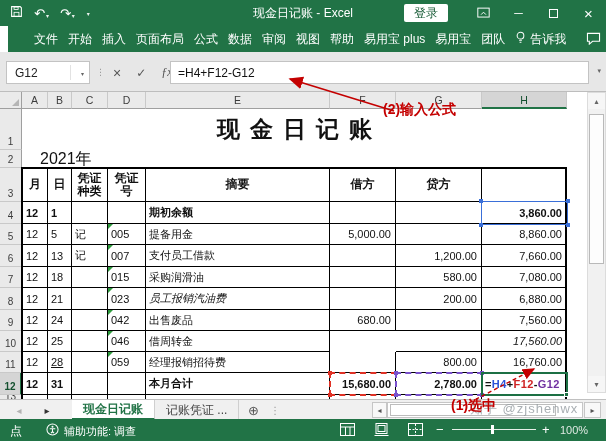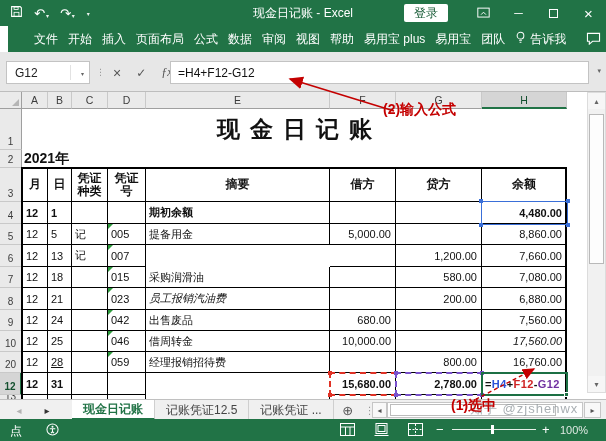--- a/index.html
+++ b/index.html
@@ -51,21 +51,21 @@
   .corner::after{content:"";position:absolute;right:2px;bottom:2px;width:0;height:0;
                  border-bottom:7px solid #b5b5b5;border-left:7px solid transparent;}
   .colhdr{background:#eaeaea;border-right:1px solid #c9c9c9;border-bottom:1px solid #9f9f9f;
           justify-content:center;font-size:10.5px;color:#3c3c3c;}
   .selhdr{background:#d5d5d5;border-bottom:2px solid #217346;color:#14502f;}
   .rowhdr{background:#eaeaea;border-bottom:1px solid #c9c9c9;border-right:1px solid #9f9f9f;
           justify-content:center;align-items:flex-end;padding-bottom:2px;font-size:10px;color:#3c3c3c;}
   .selrow{background:#d5d5d5;border-right:2px solid #217346;color:#14502f;font-weight:700;}
   .c-title{grid-column:2/10;grid-row:2;justify-content:center;font-size:23px;font-weight:700;letter-spacing:10px;
            padding-left:10px;font-family:"Liberation Serif","DejaVu Serif",serif;}
-  .c-year{grid-column:2/10;grid-row:3;font-size:14px;font-weight:700;padding-left:2px;}
+  .c-year{grid-column:2/10;grid-row:3;font-size:16px;font-weight:400;padding-left:18px;}
   .tcell{border-right:1px solid #000;border-bottom:1px solid #000;background:#fff;}
   .cfirst{border-left:1px solid #000;}
   .hdrcell{border-top:1px solid #000;font-weight:700;font-size:12px;justify-content:center;text-align:center;
            white-space:pre-line;line-height:1.12;}
   .txt{padding:0 3px;font-size:11px;}
   .num{padding:0 4px;font-size:11px;justify-content:flex-end;}
   .b{font-weight:700;}
   .open{border-bottom:none;}
   .tri{position:relative;}
   .tri::before{content:"";position:absolute;left:0;top:0;width:0;height:0;
@@ -224,53 +224,53 @@
       <div class="gc rowhdr" style="grid-area: 2 / 1;">1</div>
       <div class="gc rowhdr" style="grid-area: 3 / 1;">2</div>
       <div class="gc rowhdr" style="grid-area: 4 / 1;">3</div>
       <div class="gc rowhdr" style="grid-area: 5 / 1;">4</div>
       <div class="gc rowhdr" style="grid-area: 6 / 1;">5</div>
       <div class="gc rowhdr" style="grid-area: 7 / 1;">6</div>
       <div class="gc rowhdr" style="grid-area: 8 / 1;">7</div>
       <div class="gc rowhdr" style="grid-area: 9 / 1;">8</div>
       <div class="gc rowhdr" style="grid-area: 10 / 1;">9</div>
       <div class="gc rowhdr" style="grid-area: 11 / 1;">10</div>
-      <div class="gc rowhdr" style="grid-area: 12 / 1;">20</div>
+      <div class="gc rowhdr" style="grid-area: 12 / 1;">11</div>
       <div class="gc rowhdr selrow" style="grid-area: 13 / 1;">12</div>
       <div class="gc rowhdr" style="grid-area: 14 / 1;">13</div>
       <div class="gc tcell hdrcell cfirst" style="grid-area: 4 / 2;">月</div>
       <div class="gc tcell hdrcell" style="grid-area: 4 / 3;">日</div>
       <div class="gc tcell hdrcell" style="grid-area: 4 / 4;">凭证
 种类</div>
       <div class="gc tcell hdrcell" style="grid-area: 4 / 5;">凭证
 号</div>
       <div class="gc tcell hdrcell" style="grid-area: 4 / 7;">借方</div>
       <div class="gc tcell hdrcell" style="grid-area: 4 / 6;">摘要</div>
       <div class="gc tcell hdrcell" style="grid-area: 4 / 8;">贷方</div>
-      <div class="gc tcell hdrcell" style="grid-area: 4 / 9;">余额</div>
       <div class="gc tcell txt cfirst b" style="grid-area: 5 / 2;">12</div>
       <div class="gc tcell txt b" style="grid-area: 5 / 3;">1</div>
       <div class="gc tcell txt b" style="grid-area: 5 / 4;"></div>
       <div class="gc tcell txt" style="grid-area: 5 / 5;"></div>
       <div class="gc tcell txt b" style="grid-area: 5 / 6;">期初余额</div>
       <div class="gc tcell num b" style="grid-area: 5 / 7;"></div>
       <div class="gc tcell num b" style="grid-area: 5 / 8;"></div>
-      <div class="gc tcell num b" style="grid-area: 5 / 9;">4,480.00</div>
+      <div class="gc tcell num b" style="grid-area: 5 / 9;">3,860.00</div>
       <div class="gc tcell txt cfirst" style="grid-area: 6 / 2;">12</div>
       <div class="gc tcell txt" style="grid-area: 6 / 3;">5</div>
       <div class="gc tcell txt" style="grid-area: 6 / 4;">记</div>
       <div class="gc tcell txt tri" style="grid-area: 6 / 5;">005</div>
       <div class="gc tcell txt" style="grid-area: 6 / 6;">提备用金</div>
       <div class="gc tcell num" style="grid-area: 6 / 7;">5,000.00</div>
       <div class="gc tcell num" style="grid-area: 6 / 8;"></div>
       <div class="gc tcell num" style="grid-area: 6 / 9;">8,860.00</div>
       <div class="gc tcell txt cfirst" style="grid-area: 7 / 2;">12</div>
       <div class="gc tcell txt" style="grid-area: 7 / 3;">13</div>
       <div class="gc tcell txt" style="grid-area: 7 / 4;">记</div>
       <div class="gc tcell txt tri" style="grid-area: 7 / 5;">007</div>
+      <div class="gc tcell txt" style="grid-area: 7 / 6;">支付员工借款</div>
       <div class="gc tcell num" style="grid-area: 7 / 7;"></div>
       <div class="gc tcell num" style="grid-area: 7 / 8; text-align: center;">1,200.00</div>
       <div class="gc tcell num" style="grid-area: 7 / 9;">7,660.00</div>
       <div class="gc tcell txt cfirst" style="grid-area: 8 / 2;">12</div>
       <div class="gc tcell txt" style="grid-area: 8 / 3;">18</div>
       <div class="gc tcell txt" style="grid-area: 8 / 4;"></div>
       <div class="gc tcell txt tri" style="grid-area: 8 / 5;">015</div>
       <div class="gc tcell txt" style="grid-area: 8 / 6;">采购润滑油</div>
       <div class="gc tcell num" style="grid-area: 8 / 7;"></div>
       <div class="gc tcell num" style="grid-area: 8 / 8;">580.00</div>
@@ -289,35 +289,35 @@
       <div class="gc tcell txt tri" style="grid-area: 10 / 5;">042</div>
       <div class="gc tcell txt" style="grid-area: 10 / 6;">出售废品</div>
       <div class="gc tcell num" style="grid-area: 10 / 7;">680.00</div>
       <div class="gc tcell num" style="grid-area: 10 / 8;"></div>
       <div class="gc tcell num" style="grid-area: 10 / 9;">7,560.00</div>
       <div class="gc tcell txt cfirst" style="grid-area: 11 / 2;">12</div>
       <div class="gc tcell txt" style="grid-area: 11 / 3; text-align: right;">25</div>
       <div class="gc tcell txt" style="grid-area: 11 / 4;"></div>
       <div class="gc tcell txt tri" style="grid-area: 11 / 5; text-align: right;">046</div>
       <div class="gc tcell txt" style="grid-area: 11 / 6;">借周转金</div>
-      <div class="gc tcell num" style="grid-area: 11 / 7;">10,000.00</div>
       <div class="gc tcell num" style="grid-area: 11 / 8;"></div>
       <div class="gc tcell num" style="grid-area: 11 / 9; font-style: italic;">17,560.00</div>
       <div class="gc tcell txt cfirst" style="grid-area: 12 / 2;">12</div>
       <div class="gc tcell txt" style="grid-area: 12 / 3; text-decoration: underline;">28</div>
       <div class="gc tcell txt" style="grid-area: 12 / 4;"></div>
       <div class="gc tcell txt tri" style="grid-area: 12 / 5;">059</div>
       <div class="gc tcell txt" style="grid-area: 12 / 6;">经理报销招待费</div>
       <div class="gc tcell num" style="grid-area: 12 / 7;"></div>
       <div class="gc tcell num" style="grid-area: 12 / 8;">800.00</div>
       <div class="gc tcell num" style="grid-area: 12 / 9;">16,760.00</div>
       <div class="gc tcell txt cfirst b" style="grid-area: 13 / 2;">12</div>
       <div class="gc tcell txt b" style="grid-area: 13 / 3;">31</div>
       <div class="gc tcell txt b" style="grid-area: 13 / 4;"></div>
       <div class="gc tcell txt" style="grid-area: 13 / 5;"></div>
+      <div class="gc tcell txt b" style="grid-area: 13 / 6;">本月合计</div>
       <div class="gc tcell num b" style="grid-area: 13 / 7;">15,680.00</div>
       <div class="gc tcell num b" style="grid-area: 13 / 8;">2,780.00</div>
       <div class="gc tcell txt fcell" style="grid-area: 13 / 9;">
         <span class="fb">=</span>
         <span class="fblue">H4</span>
         <span class="fb">+</span>
         <span class="fred">F12</span>
         <span class="fb">-</span>
         <span class="fpurple">G12</span>
       </div>
@@ -371,41 +371,41 @@
     <div class="vs-btn vs-up">▴</div>
     <div class="vs-thumb"></div>
     <div class="vs-btn vs-down">▾</div>
   </div>
 
   <div id="tabbar">
     <div class="tab-nav" id="nav-left">◂</div>
     <div class="tab-nav" id="nav-right">▸</div>
     <div id="tabs-row">
       <div class="tab active">现金日记账</div>
-      <div class="tab">记账凭证12.5</div>
       <div class="tab">记账凭证 ...</div>
       <div class="addsheet">⊕</div>
       <div class="tabdots">⋮</div>
     </div>
     <div class="hs-btn" id="hs-left">◂</div>
     <div id="hs-track">
       <div id="hs-thumb"></div>
     </div>
     <div class="hs-btn" id="hs-right">▸</div>
   </div>
 
   <div id="statusbar">
     <span id="mode-indicator">点</span>
     <span id="access-icon">
       <svg width="13" height="13" viewBox="0 0 14 14">
           <circle cx="7" cy="7" r="6" fill="none" stroke="#fff" stroke-width="1.1"></circle>
           <circle cx="7" cy="4" r="1.1" fill="#fff"></circle>
           <path d="M4 6.2h6M7 6.2v3M5.4 11l1.6-1.8L8.6 11" fill="none" stroke="#fff" stroke-width="1.1"></path>
         </svg>
     </span>
+    <span id="access-label">辅助功能: 调查</span>
     <span class="view-icon" id="vi-normal">
       <svg width="15" height="13" viewBox="0 0 15 13">
           <rect x="0.5" y="0.5" width="14" height="12" fill="none" stroke="#fff"></rect>
           <path d="M0.5 4h14M5.5 4v8.5M10 4v8.5" stroke="#fff" fill="none"></path>
         </svg>
     </span>
     <span class="view-icon" id="vi-layout">
       <svg width="15" height="13" viewBox="0 0 15 13">
           <rect x="2" y="0.5" width="11" height="10" fill="none" stroke="#fff"></rect>
           <rect x="4" y="2.5" width="7" height="6" fill="none" stroke="#fff"></rect>

